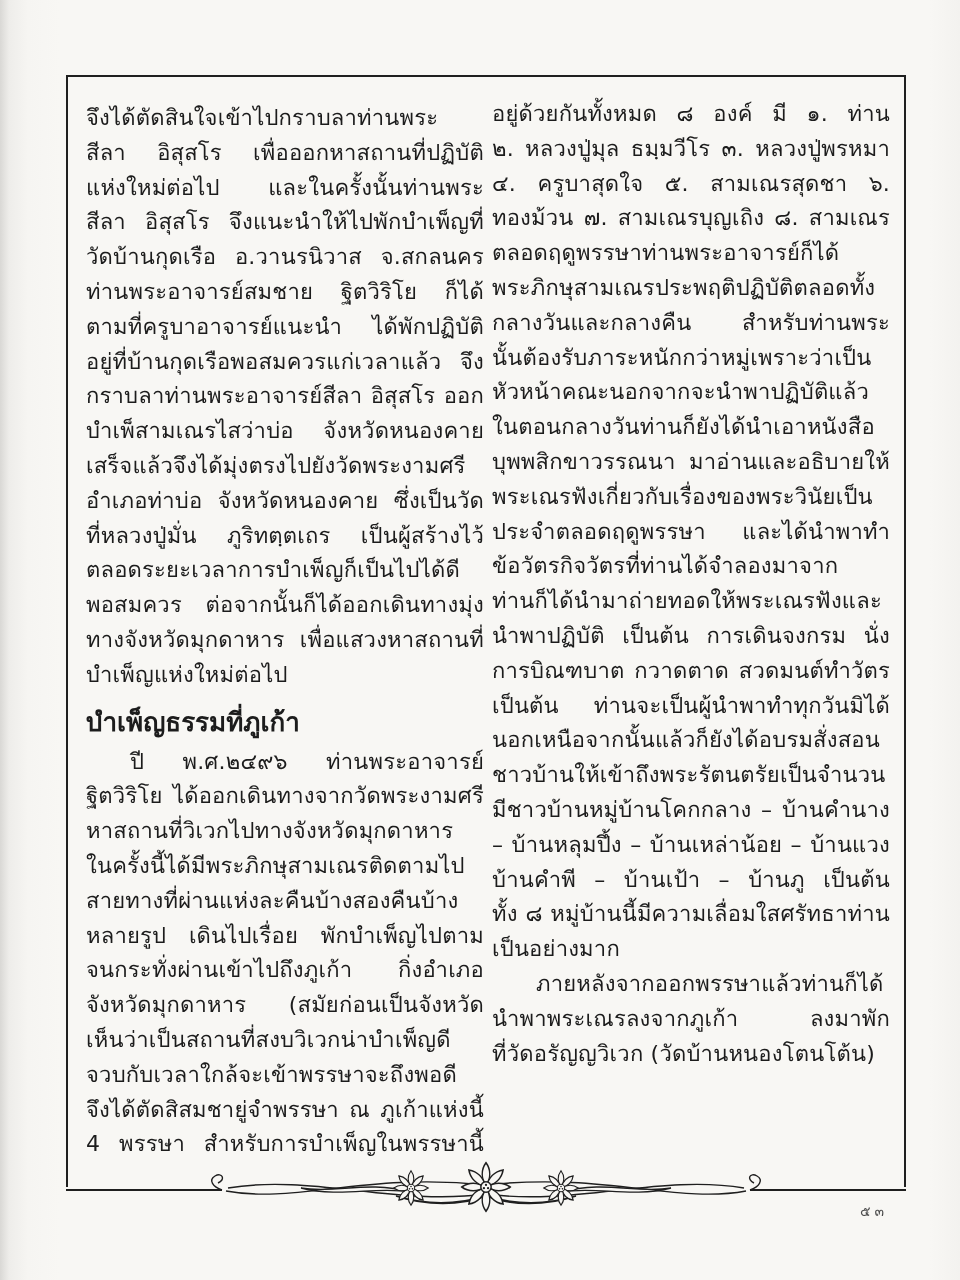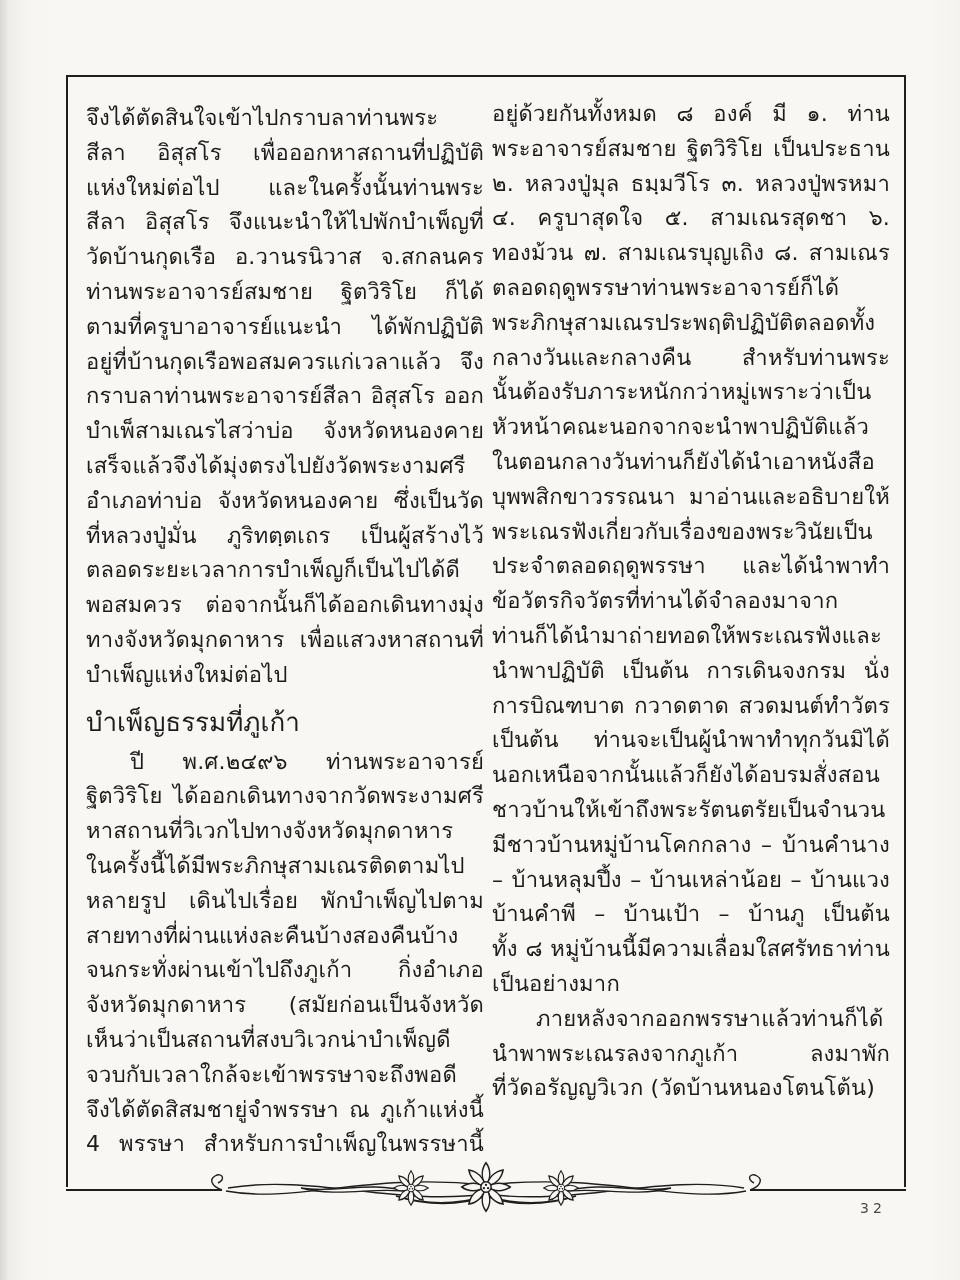--- a/index.html
+++ b/index.html
@@ -23,21 +23,21 @@
   .col-right{left:424px;top:20px;}
   .line{
     height:34.8px;line-height:34.8px;
     text-align:justify;text-align-last:justify;
     overflow:hidden;white-space:normal;
     letter-spacing:0.2px;
   }
   .line.last{text-align-last:left;}
   .line.indent{text-indent:44px;}
   .heading{
-    font-weight:normal;font-size:26px;line-height:46px;height:46px;
+    font-weight:bold;font-size:26px;line-height:46px;height:46px;
     margin-top:6px;text-align:left;
   }
   .ornament{
     position:absolute;left:66px;top:1150px;width:840px;height:70px;
   }
   .page-number{
     position:absolute;left:860px;top:1200px;width:70px;
     font-size:14px;letter-spacing:4px;color:#4a4a4a;text-align:left;
   }
 </style>
@@ -65,35 +65,34 @@
         <div class="line">พอสมควร ต่อจากนั้นก็ได้ออกเดินทางมุ่งไป</div>
         <div class="line">ทางจังหวัดมุกดาหาร เพื่อแสวงหาสถานที่</div>
         <div class="line last">บำเพ็ญแห่งใหม่ต่อไป</div>
       </div>
     <div class="heading">บำเพ็ญธรรมที่ภูเก้า</div>
     <div>
         <div class="line indent">ปี พ.ศ.๒๔๙๖ ท่านพระอาจารย์สมชาย</div>
         <div class="line">ฐิตวิริโย ได้ออกเดินทางจากวัดพระงามศรีมงคล</div>
         <div class="line">หาสถานที่วิเวกไปทางจังหวัดมุกดาหาร</div>
         <div class="line">ในครั้งนี้ได้มีพระภิกษุสามเณรติดตามไปด้วย</div>
+        <div class="line">สายทางที่ผ่านแห่งละคืนบ้างสองคืนบ้าง</div>
         <div class="line">หลายรูป เดินไปเรื่อย พักบำเพ็ญไปตาม</div>
-        <div class="line">สายทางที่ผ่านแห่งละคืนบ้างสองคืนบ้าง</div>
         <div class="line">จนกระทั่งผ่านเข้าไปถึงภูเก้า กิ่งอำเภอหนองสูง</div>
         <div class="line">จังหวัดมุกดาหาร (สมัยก่อนเป็นจังหวัดนครพนม)</div>
         <div class="line">เห็นว่าเป็นสถานที่สงบวิเวกน่าบำเพ็ญดี</div>
         <div class="line">จวบกับเวลาใกล้จะเข้าพรรษาจะถึงพอดี</div>
         <div class="line">จึงได้ตัดสิสมชายู่จำพรรษา ณ ภูเก้าแห่งนี้</div>
         <div class="line">4 พรรษา สำหรับการบำเพ็ญในพรรษานี้</div>
       </div>
   </div>
 
   <div class="col col-right">
     <div>
         <div class="line">อยู่ด้วยกันทั้งหมด ๘ องค์ มี ๑. ท่าน</div>
-        <div class="line">พระอาจารย์สมชาย ฐิตวิริโย เป็นประธาน</div>
         <div class="line">๒. หลวงปู่มุล ธมฺมวีโร ๓. หลวงปู่พรหมา</div>
         <div class="line">๔. ครูบาสุดใจ ๕. สามเณรสุดชา ๖. สามเณร</div>
         <div class="line">ทองม้วน ๗. สามเณรบุญเถิง ๘. สามเณรไสว</div>
         <div class="line">ตลอดฤดูพรรษาท่านพระอาจารย์ก็ได้นำพา</div>
         <div class="line">พระภิกษุสามเณรประพฤติปฏิบัติตลอดทั้ง</div>
         <div class="line">กลางวันและกลางคืน สำหรับท่านพระอาจารย์</div>
         <div class="line">นั้นต้องรับภาระหนักกว่าหมู่เพราะว่าเป็น</div>
         <div class="line">หัวหน้าคณะนอกจากจะนำพาปฏิบัติแล้ว</div>
         <div class="line">ในตอนกลางวันท่านก็ยังได้นำเอาหนังสือ</div>
         <div class="line">บุพพสิกขาวรรณนา มาอ่านและอธิบายให้</div>
@@ -155,13 +154,13 @@
     <path d="M345,42 C300,30 270,44 235,38 C275,48 310,36 345,42" fill="#f8f7f4"></path>
     <path d="M495,42 C540,30 570,44 605,38 C565,48 530,36 495,42" fill="#f8f7f4"></path>
     <path d="M420,46 C380,58 350,52 330,46 C360,56 395,56 420,46" fill="#f8f7f4"></path>
     <path d="M420,46 C460,58 490,52 510,46 C480,56 445,56 420,46" fill="#f8f7f4"></path>
   </g>
   <use href="#flower8" transform="translate(345,38) scale(0.82)"></use>
   <use href="#flower8" transform="translate(495,38) scale(0.82)"></use>
   <use href="#flower8" transform="translate(420,37) scale(1.15)"></use>
 </svg>
 
-<div class="page-number">32</div>
+<div class="page-number">๕๓</div>
 
 </body></html>

